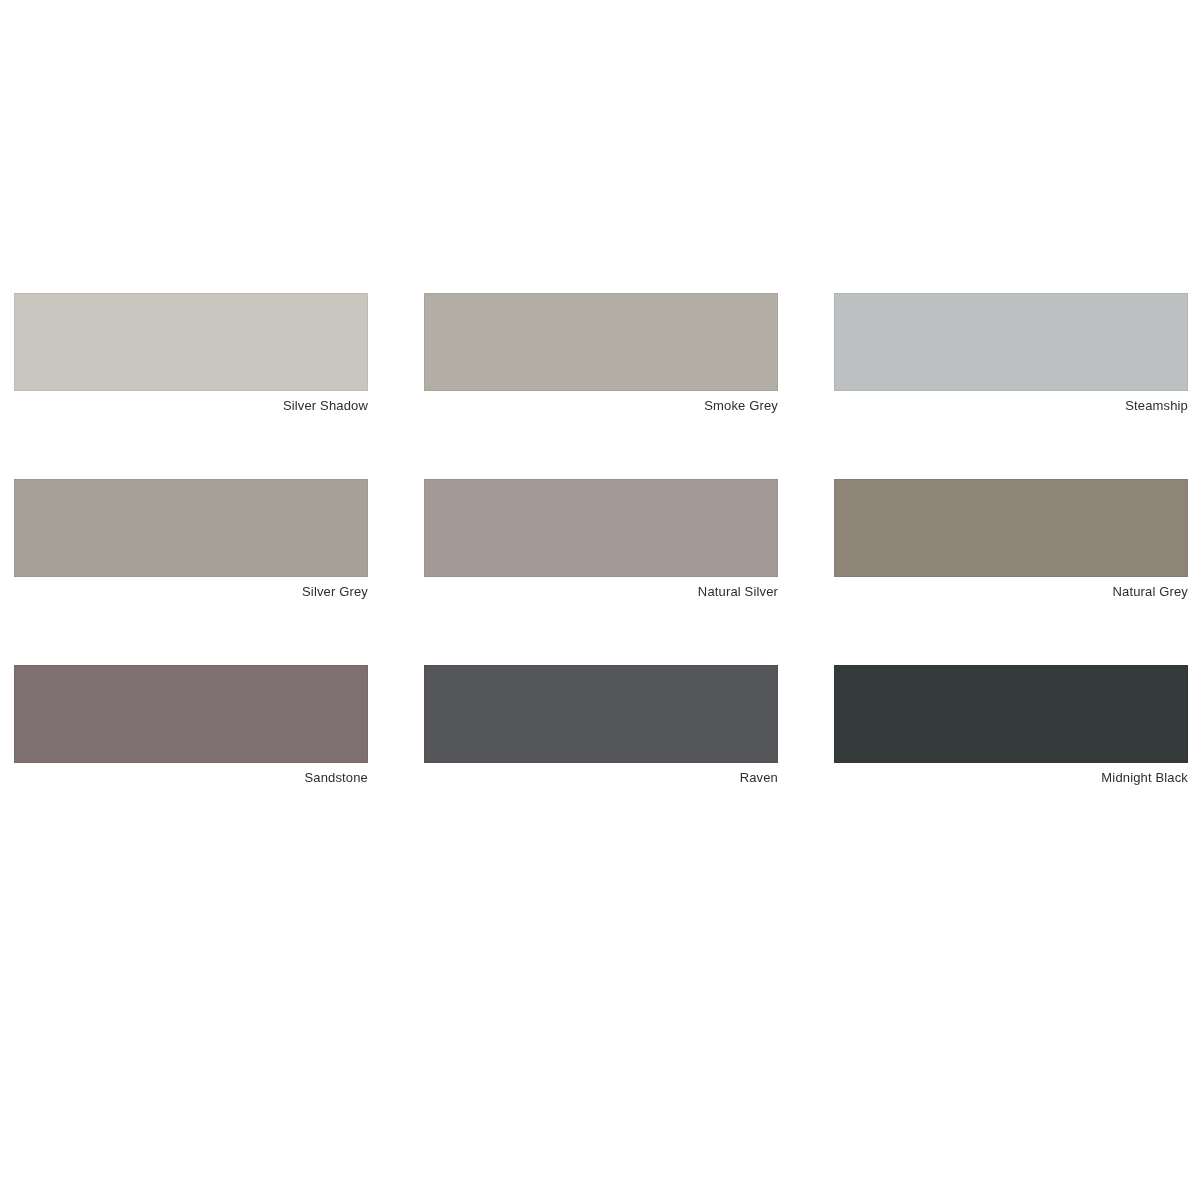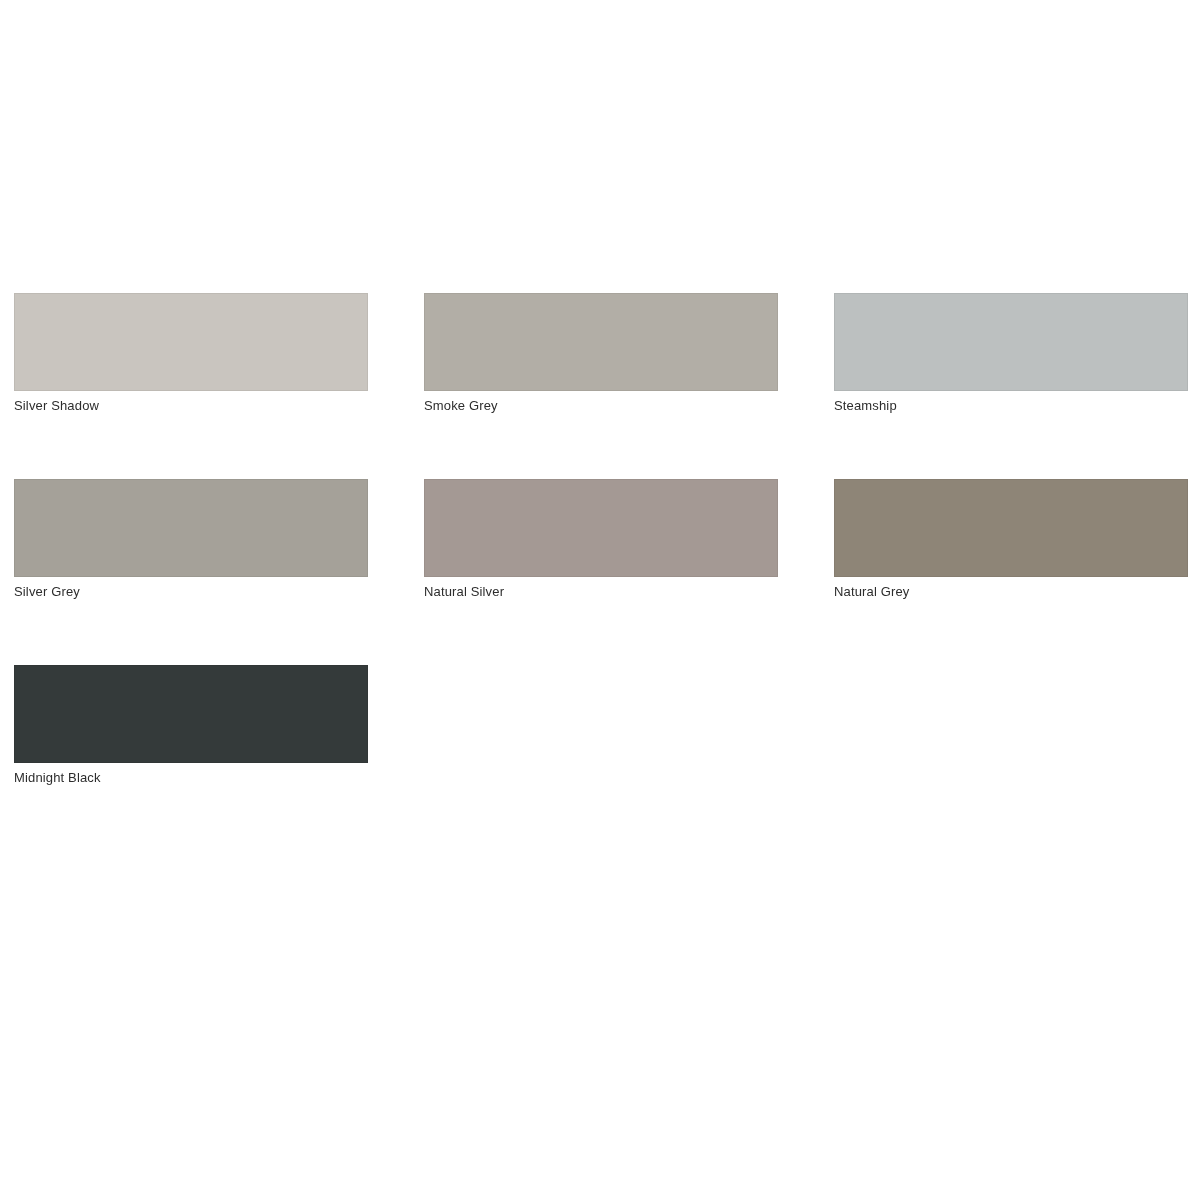--- a/index.html
+++ b/index.html
@@ -44,20 +44,21 @@
 
   .swatch-label {
     display: block;
     margin-top: 7px;
     font-family: "Liberation Sans", sans-serif;
     font-size: 13px;
     line-height: 16px;
     color: #2d2d2d;
     letter-spacing: 0.15px;
     white-space: nowrap;
+    text-align: right;
   }
 </style>
 </head>
 <body>
 
 <main id="swatch-grid">
     <div class="swatch-cell">
       <div class="swatch-chip" style="background-color: rgb(201, 197, 191);"></div>
       <span class="swatch-label">Silver Shadow</span>
     </div>
@@ -75,16 +76,24 @@
     </div>
     <div class="swatch-cell">
       <div class="swatch-chip" style="background-color: rgb(164, 153, 148);"></div>
       <span class="swatch-label">Natural Silver</span>
     </div>
     <div class="swatch-cell">
       <div class="swatch-chip" style="background-color: rgb(142, 133, 119);"></div>
       <span class="swatch-label">Natural Grey</span>
     </div>
     <div class="swatch-cell">
+      <div class="swatch-chip" style="background-color: rgb(126, 112, 112);"></div>
+      <span class="swatch-label">Sandstone</span>
+    </div>
+    <div class="swatch-cell">
+      <div class="swatch-chip" style="background-color: rgb(84, 86, 90);"></div>
+      <span class="swatch-label">Raven</span>
+    </div>
+    <div class="swatch-cell">
       <div class="swatch-chip" style="background-color: rgb(52, 58, 58);"></div>
       <span class="swatch-label">Midnight Black</span>
     </div>
   </main>
 
 </body></html>

